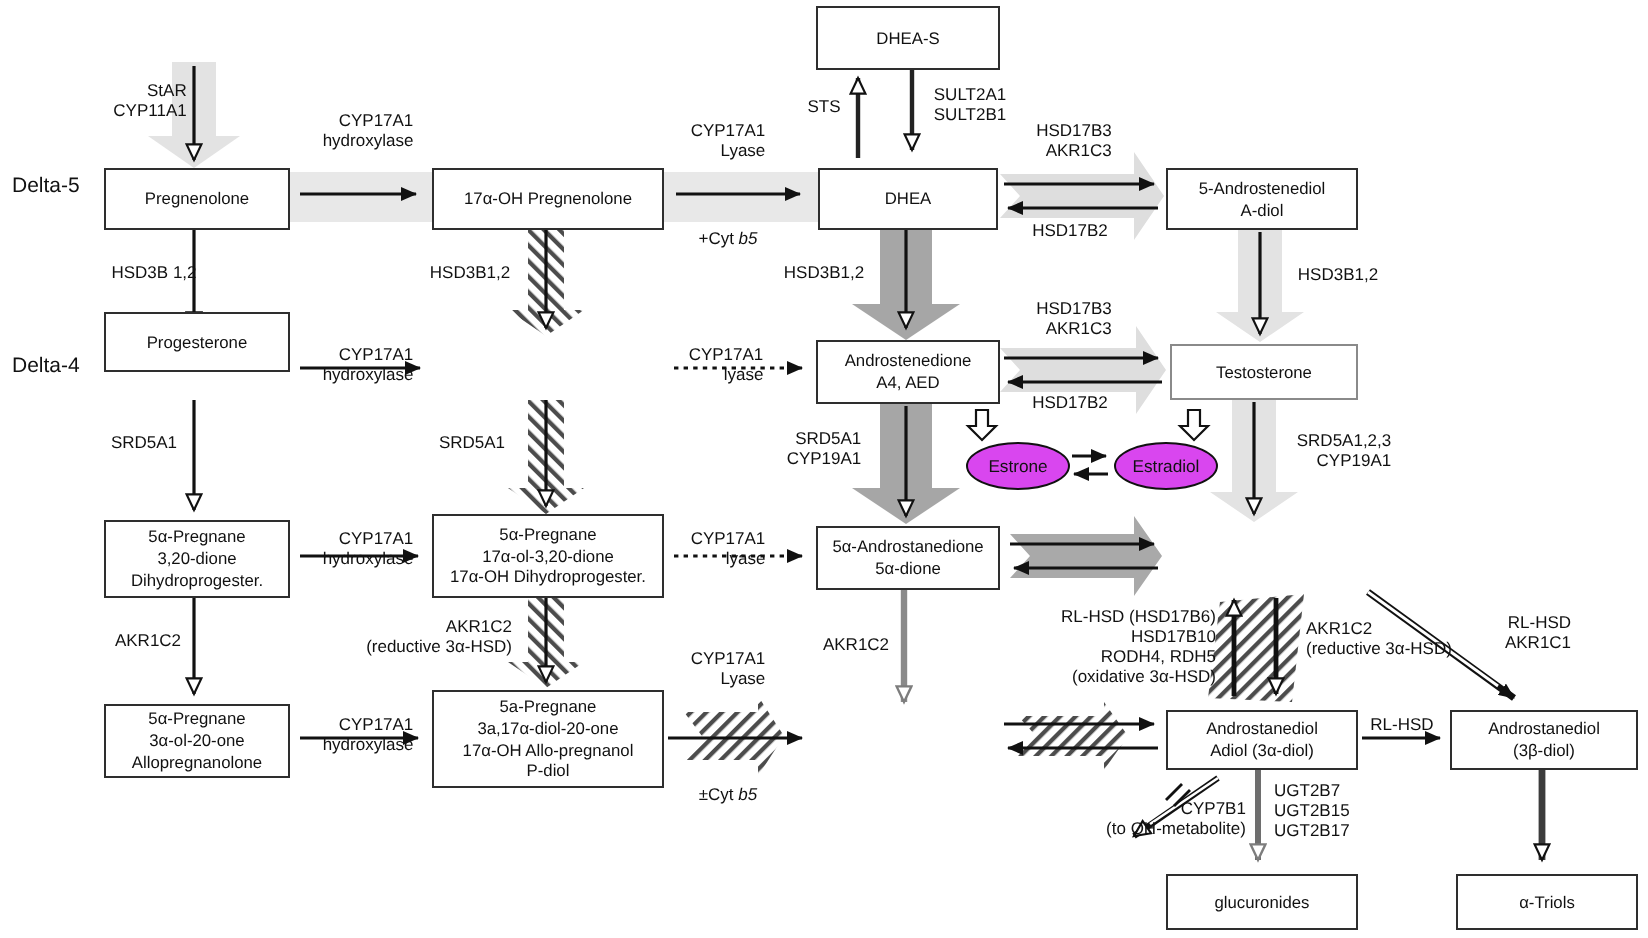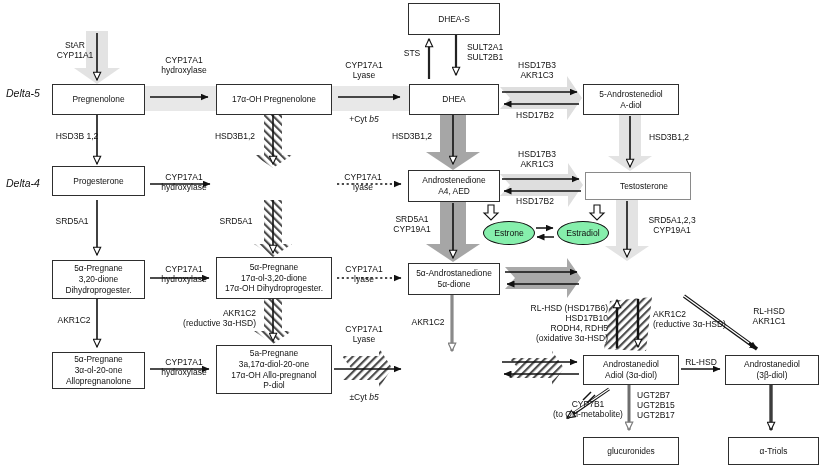--- a/index.html
+++ b/index.html
@@ -2,28 +2,28 @@
 <html><head>
 <meta charset="utf-8">
 <style>
   html,body{margin:0;padding:0;background:#fff;}
   #canvas{position:relative;width:824px;height:469px;background:#fff;overflow:hidden;
           font-family:"Liberation Sans",sans-serif;color:#111;}
   #arrows{position:absolute;left:0;top:0;width:824px;height:469px;}
   .bx{position:absolute;background:#fff;border:1.4px solid #2e2e2e;display:flex;
       align-items:center;justify-content:center;text-align:center;
       font-size:8.4px;line-height:1.3;white-space:pre-line;z-index:2;color:#111;}
-  .bx.lt{border-color:#8a8a8a;padding-left:12px;}
-  .ov{position:absolute;background:#86efac;border:1.3px solid #111;border-radius:50%;
+  .bx.lt{border-color:#8a8a8a;}
+  .ov{position:absolute;background:#d946ef;border:1.3px solid #111;border-radius:50%;
       display:flex;align-items:center;justify-content:center;font-size:8.6px;z-index:2;text-align:right;}
-  .lb{position:absolute;font-size:8.5px;line-height:1.18;text-align:center;
+  .lb{position:absolute;font-size:8.5px;line-height:1.18;text-align:right;
       transform:translateX(-50%);white-space:pre-line;z-index:3;color:#111;}
   .lb.ra{transform:none;text-align:right;}
   .lb.la{transform:none;text-align:left;}
-  .rowlab{position:absolute;font-size:10.5px;color:#111;z-index:3;font-style:italic;}
+  .rowlab{position:absolute;font-size:10.5px;color:#111;z-index:3;}
 </style>
 </head>
 <body>
 
 <div id="canvas">
 
 <svg id="arrows" xmlns="http://www.w3.org/2000/svg" viewBox="0 0 824 469">
   <defs>
     <marker id="mS" markerWidth="8" markerHeight="7" refX="7.5" refY="3.5" orient="auto" markerUnits="userSpaceOnUse">
       <path d="M0,0L8,3.5L0,7Z" fill="#111"></path>
@@ -136,21 +136,21 @@
 
 <div class="rowlab" style="left:6px;top:87px">Delta-5</div>
 <div class="rowlab" style="left:6px;top:177px">Delta-4</div>
 
 <div class="bx" style="left:52px;top:84px;width:91px;height:29px">Pregnenolone</div>
 <div class="bx" style="left:216px;top:84px;width:114px;height:29px">17α-OH Pregnenolone</div>
 <div class="bx" style="left:408px;top:3px;width:90px;height:30px">DHEA-S</div>
 <div class="bx" style="left:409px;top:84px;width:88px;height:29px">DHEA</div>
 <div class="bx" style="left:583px;top:84px;width:94px;height:29px">5-Androstenediol
 A-diol</div>
-<div class="bx" style="left:52px;top:166px;width:91px;height:28px">Progesterone</div>
+<div class="bx" style="left:52px;top:156px;width:91px;height:28px">Progesterone</div>
 <div class="bx" style="left:408px;top:170px;width:90px;height:30px">Androstenedione
 A4, AED</div>
 <div class="bx lt" style="left:585px;top:172px;width:92px;height:26px">Testosterone</div>
 <div class="bx" style="left:52px;top:260px;width:91px;height:37px">5α-Pregnane
 3,20-dione
 Dihydroprogester.</div>
 <div class="bx" style="left:216px;top:257px;width:114px;height:40px">5α-Pregnane
 17α-ol-3,20-dione
 17α-OH Dihydroprogester.</div>
 <div class="bx" style="left:408px;top:263px;width:90px;height:30px">5α-Androstanedione

